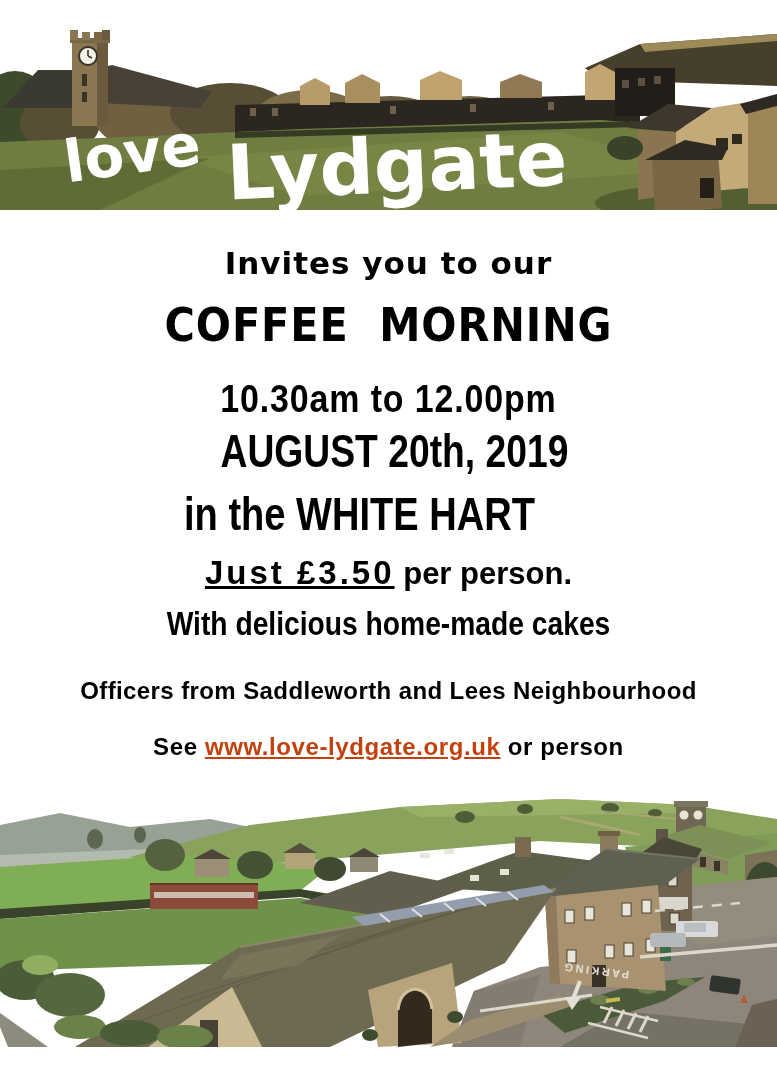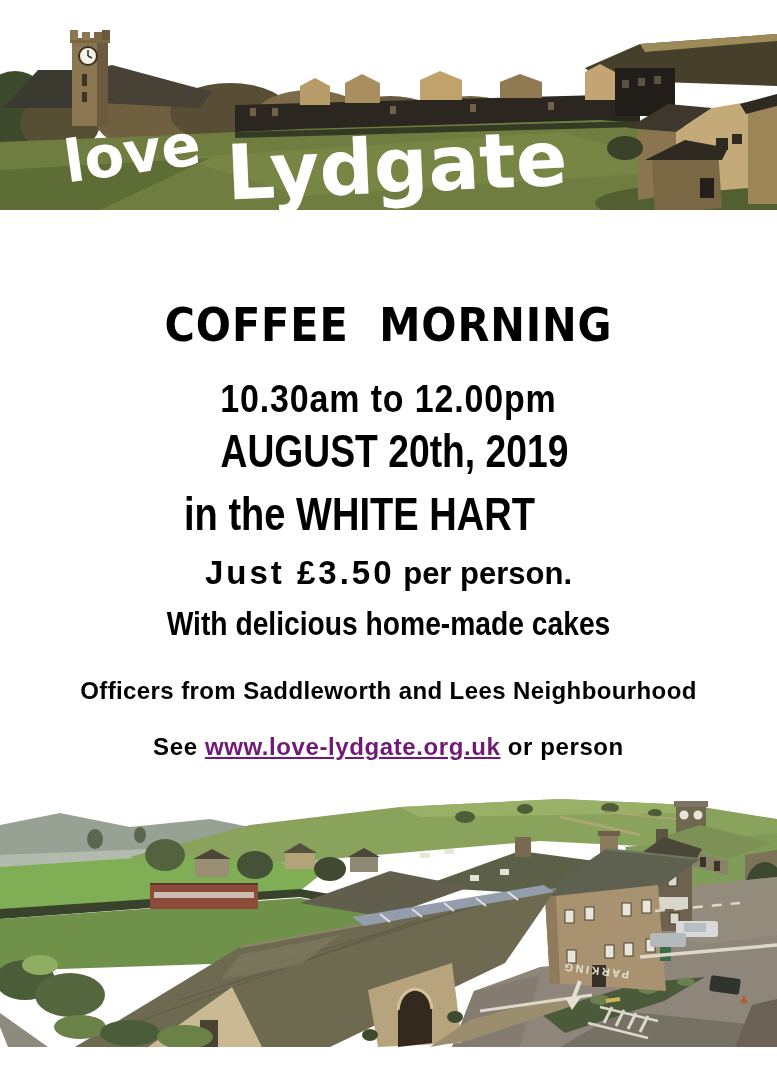--- a/index.html
+++ b/index.html
@@ -8,28 +8,28 @@
   .img-abs{position:absolute;left:0;}
   .line{position:absolute;left:0;right:0;text-align:center;font-weight:bold;
         white-space:pre;line-height:1.05;color:#000;}
   .comic{font-family:"DejaVu Sans",sans-serif;}
   .l-invite{top:247px;font-size:31px;letter-spacing:1px;}
   .l-title{top:301px;font-size:46px;letter-spacing:1px;transform:scaleX(0.9);}
   .l-time{top:379px;font-size:39px;letter-spacing:1px;transform:scaleX(0.87);}
   .l-date{top:427px;font-size:46px;transform:translateX(6px) scaleX(0.81);}
   .l-venue{top:489px;font-size:47px;transform:translateX(-29px) scaleX(0.81);}
   .l-price{top:556px;font-size:33px;}
-  .l-price .lead{letter-spacing:3px;}
+  .l-price .lead{letter-spacing:3px;text-decoration:underline;}
   .l-price .tail{font-size:31px;letter-spacing:0;}
   .l-cakes{top:606px;font-size:34px;transform:scaleX(0.83);}
   .l-off1{top:678px;font-size:24px;letter-spacing:0.4px;}
   .l-off2{top:703px;font-size:24px;letter-spacing:0.4px;}
   .l-see{top:734px;font-size:24px;letter-spacing:0.6px;}
   .l-email{top:761px;font-size:24px;letter-spacing:0.6px;}
-  .weblink{color:#701a75;text-decoration:underline;cursor:pointer;margin-top:47px;}
+  .weblink{color:#c2410c;text-decoration:underline;cursor:pointer;margin-top:47px;}
   svg text.logo{font-family:"DejaVu Sans",sans-serif;font-weight:bold;fill:#ffffff;}
   svg text.road{font-family:"Liberation Sans",sans-serif;font-weight:bold;}
 </style>
 </head>
 <body>
 
 <div class="poster">
 
   <svg class="img-abs" style="top:8px;" width="777" height="202" viewBox="0 0 777 202">
     <g>
@@ -99,20 +99,21 @@
       <polygon points="645,152 685,132 728,140 722,152" fill="#2e2a22"></polygon>
       <rect x="700" y="170" width="14" height="20" fill="#241f18"></rect>
       <ellipse cx="625" cy="140" rx="18" ry="12" fill="#3a4229"></ellipse>
     </g>
     <g>
       <text class="logo" x="135" y="165" font-size="58" text-anchor="middle" transform="rotate(-8 135 165)">love</text>
       <text class="logo" x="398" y="184" font-size="76" text-anchor="middle" transform="rotate(-2.5 398 184)">Lydgate</text>
     </g>
   </svg>
 
+  <div class="line comic l-invite">Invites you to our</div>
   <div class="line comic l-title">COFFEE  MORNING</div>
   <div class="line l-time">10.30am to 12.00pm</div>
   <div class="line l-date">AUGUST 20th, 2019</div>
   <div class="line l-venue">in the WHITE HART</div>
   <div class="line l-price"><span class="lead">Just £3.50</span><span class="tail"> per person.</span></div>
   <div class="line l-cakes">With delicious home-made cakes</div>
   <div class="line l-off1">Officers from Saddleworth and Lees Neighbourhood</div>
   <div class="line l-see"><span>See </span><a class="weblink">www.love-lydgate.org.uk</a><span> or person</span></div>
 
   <svg class="img-abs" style="top:795px;" width="777" height="252" viewBox="0 0 777 252">

